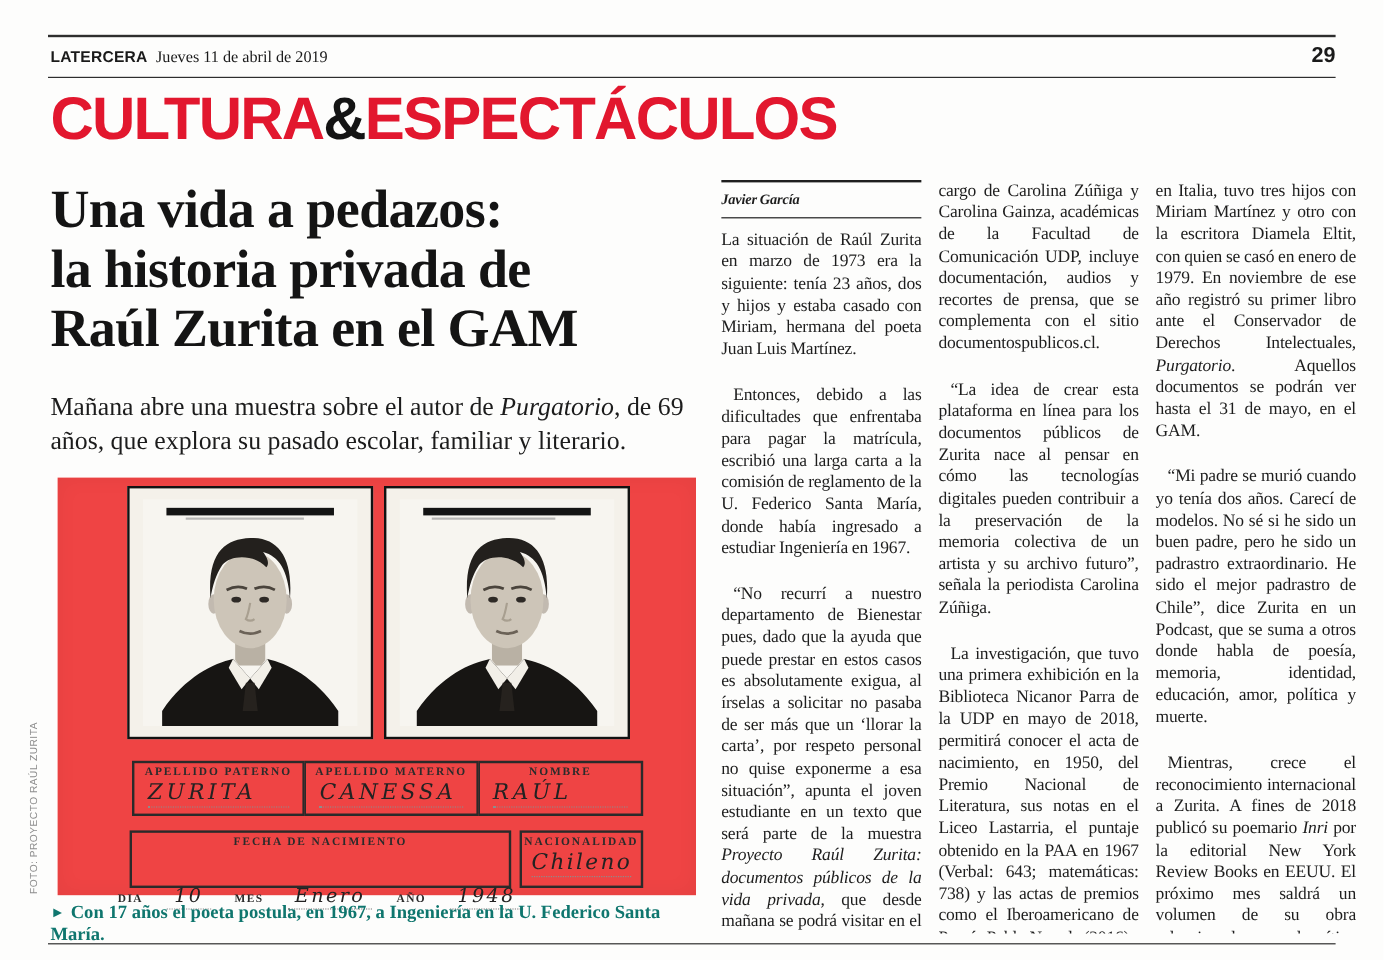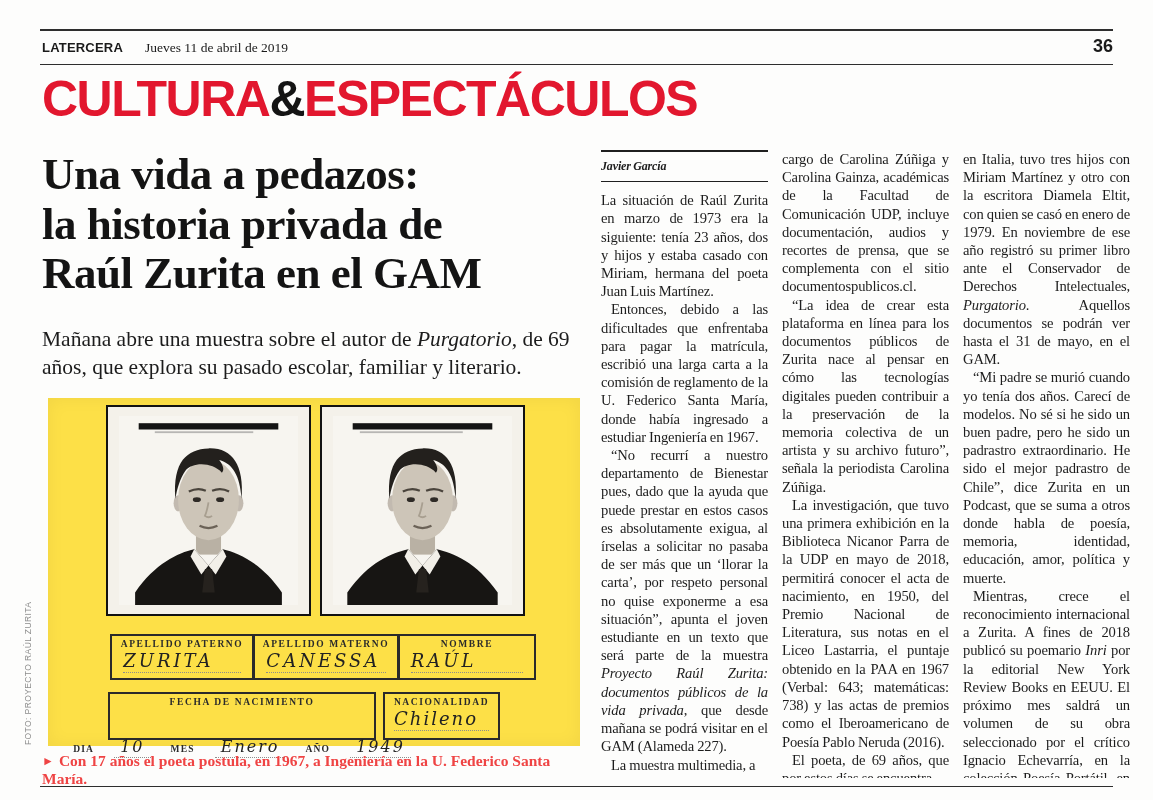--- a/index.html
+++ b/index.html
@@ -5,76 +5,76 @@
   :root { --accent:#e2172e; --ink:#1a1a1a; }
   * { margin:0; padding:0; box-sizing:border-box; }
   html,body { background:#ffffff; }
   .page { position:relative; width:1153px; height:800px; background:#fdfdfc; overflow:hidden;
           font-family:"Liberation Serif", serif; color:var(--ink); }
   .hr { position:absolute; left:40px; right:40px; border-top:2px solid #2e2e2e; }
   .hr.thin { border-top-width:1px; }
   
   .header-row { position:absolute; left:42px; right:40px; top:36px; display:flex; align-items:baseline;text-align:right; }
   .masthead { font-family:"Liberation Sans", sans-serif; font-weight:700; font-size:13px; letter-spacing:.2px; }
-  .edition-date { font-size:13.5px; margin-left:22px; }
+  .edition-date { font-size:13.5px; margin-left:7px; }
   .page-number { margin-left:auto; font-family:"Liberation Sans", sans-serif; font-weight:700; font-size:18px; }
   
   .section-title { position:absolute; left:42px; top:74px; font-family:"Liberation Sans", sans-serif;
                    font-weight:700; font-size:50px; line-height:1; letter-spacing:-1.5px; color:var(--accent);text-align:center; }
   .section-title .amp { color:#141414; }
   
   .headline { position:absolute; left:42px; top:150px; width:550px; font-weight:700; font-size:45px;
               line-height:1.1; letter-spacing:-.5px; color:#141414; }
   .subtitle { position:absolute; left:42px; top:326px; width:548px; font-size:21.5px; line-height:1.3; color:#1c1c1c; }
   .subtitle i { font-style:italic; }
   .photo-credit { position:absolute; left:23px; top:543px; height:202px; width:12px;
                   writing-mode:vertical-rl; transform:rotate(180deg);
                   font-family:"Liberation Sans", sans-serif; font-size:8.5px; letter-spacing:.4px; color:#8d8d8d; }
-  .paper { position:absolute; left:48px; top:398px; width:532px; height:348px; background:#fde047;
+  .paper { position:absolute; left:48px; top:398px; width:532px; height:348px; background:#ef4444;
            box-shadow:inset 0 0 18px rgba(0,0,0,.05); }
   .photos-row { position:absolute; left:58px; top:7px; display:flex; gap:9px; }
   .photo-frame { width:205px; height:211px; border:2px solid #121212; background:#f4f1ea; padding:9px 11px; }
   .photo-frame svg { width:100%; height:100%; display:block; }
   
   .form-row1 { position:absolute; left:62px; top:236px; width:426px; display:flex; }
   .form-cell { border:2px solid #2a2a2a; background:transparent; height:46px; padding-top:3px; }
   .form-cell + .form-cell { border-left-width:1px; }
   .fc1 { width:144px; } .fc2 { width:145px; } .fc3 { width:137px; }
   .form-label { display:block; text-align:center; font-size:9.5px; font-weight:700; letter-spacing:1.6px; color:#2b2b2b; }
   .hand { font-family:"DejaVu Serif", serif; font-style:italic; color:#222; }
   .form-value { display:block; margin:1px auto 0; width:84%; font-size:18px;
                 letter-spacing:3px; border-bottom:1px dotted #8d8d8d; line-height:22px; }
   .form-row2 { position:absolute; left:60px; top:294px; width:428px; display:flex; gap:7px; }
-  .birth-cell { width:268px; height:48px; border:2px solid #2a2a2a; padding-top:3px; }
+  .birth-cell { width:318px; height:48px; border:2px solid #2a2a2a; padding-top:3px; }
   .birth-line { display:flex; align-items:baseline; justify-content:center; gap:20px; margin-top:2px; }
   .mini-label { font-size:9.5px; font-weight:700; letter-spacing:1.2px; color:#2b2b2b; }
   .mini-value { font-size:16px; letter-spacing:2px; border-bottom:1px dotted #8d8d8d; padding:0 6px; line-height:20px;margin-top:28px; }
   .nat-cell { width:117px; height:48px; border:2px solid #2a2a2a; padding-top:3px; }
-  .caption { position:absolute; left:42px; top:752px; width:545px; font-size:15.5px; font-weight:600; color:#ef4444; }
+  .caption { position:absolute; left:42px; top:752px; width:545px; font-size:15.5px; font-weight:600; color:#0f766e; }
   .caption .arrow { font-size:12px; position:relative; top:-1px; margin-right:5px; }
   
   .col { position:absolute; top:150px; width:167px; height:628px; overflow:hidden;
          font-size:14.6px; line-height:18.2px; text-align:justify; letter-spacing:-.15px; word-spacing:-.4px; color:#1d1d1d; }
   .col1 { left:601px; } .col2 { left:782px; } .col3 { left:963px; }
   .byline { border-top:2px solid #1f1f1f; border-bottom:1.5px solid #1f1f1f; padding:5px 0 6px;
             font-size:12px; font-weight:700; font-style:italic; margin-bottom:9px; text-align:left; }
   .para { margin:0; }
-  .para.indent { text-indent:10px; }
+  .para.indent { text-indent:10px;margin-top:20px; }
   .para .it { font-style:italic; }
 </style>
 </head>
 <body>
 
 <div class="page">
 
   <div class="hr" style="top:29px"></div>
   <div class="header-row">
     <span class="masthead">LATERCERA</span>
     <span class="edition-date">Jueves 11 de abril de 2019</span>
-    <span class="page-number">36</span>
+    <span class="page-number">29</span>
   </div>
   <div class="hr thin" style="top:64px"></div>
 
   <div class="section-title"><span>CULTURA</span><span class="amp">&amp;</span><span>ESPECTÁCULOS</span></div>
 
   <h1 class="headline">
     <div>Una vida a pedazos:</div>
     <div>la historia privada de</div>
     <div>Raúl Zurita en el GAM</div>
   </h1>
@@ -150,21 +150,21 @@
 
     <div class="form-row2">
       <div class="birth-cell">
         <span class="form-label">FECHA DE NACIMIENTO</span>
         <div class="birth-line">
           <span class="mini-label">DIA</span>
           <span class="mini-value hand">10</span>
           <span class="mini-label">MES</span>
           <span class="mini-value hand">Enero</span>
           <span class="mini-label">AÑO</span>
-          <span class="mini-value hand">1949</span>
+          <span class="mini-value hand">1948</span>
         </div>
       </div>
       <div class="nat-cell">
         <span class="form-label">NACIONALIDAD</span>
         <span class="form-value hand" style="letter-spacing:2px">Chileno</span>
       </div>
     </div>
   </figure>
 
   <p class="caption"><span class="arrow">►</span><span>Con 17 años el poeta postula, en 1967, a Ingeniería en la U. Federico Santa María.</span></p>

